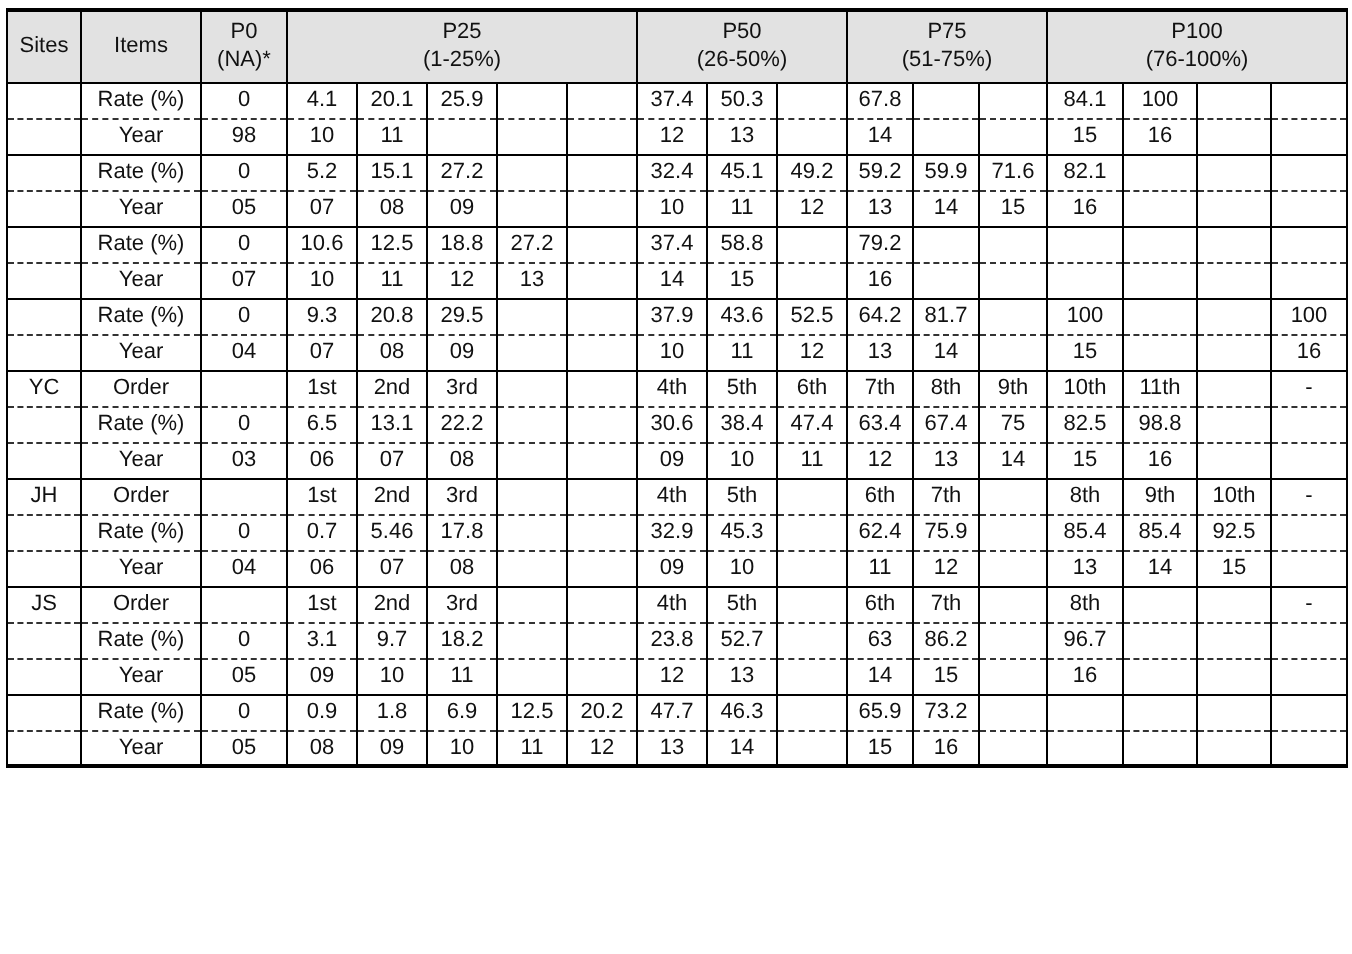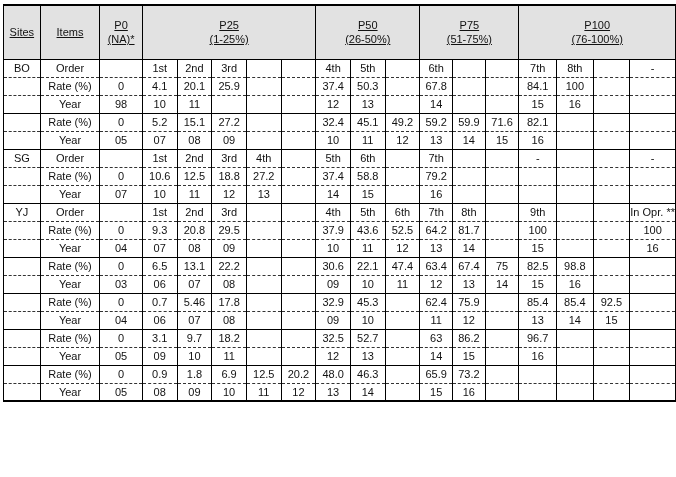--- a/index.html
+++ b/index.html
@@ -22,21 +22,21 @@
     border-left: 1px solid #000;
     border-right: 1px solid #000;
     padding: 0;
     text-align: center;
     vertical-align: middle;
     font-size: 11px;
     white-space: nowrap;
     overflow: hidden;
     font-weight: normal;
   }
-  thead tr { height: 54px; text-decoration: underline; }
+  thead tr { height: 36px; }
   thead th {
     background: #e2e2e2;
     border-bottom: 1px solid #000;
     line-height: 1.3;
   }
   tbody tr { height: 18px; }
   tbody tr.row-order td, tbody tr.row-rate td { border-bottom: 1px dashed #333; }
   tbody tr.row-year  td { border-bottom: 1px solid #000; }
   tbody tr:last-child td { border-bottom: none; }
 </style>
@@ -84,40 +84,20 @@
         <div>P75</div>
         <div>(51-75%)</div>
       </th>
       <th colspan="4">
         <div>P100</div>
         <div>(76-100%)</div>
       </th>
     </tr>
   </thead>
   <tbody>
-      <tr class="row-order">
-        <td>BO</td>
-        <td>Order</td>
-        <td></td>
-        <td>1st</td>
-        <td>2nd</td>
-        <td>3rd</td>
-        <td></td>
-        <td></td>
-        <td>4th</td>
-        <td>5th</td>
-        <td></td>
-        <td>6th</td>
-        <td></td>
-        <td></td>
-        <td>7th</td>
-        <td>8th</td>
-        <td></td>
-        <td>-</td>
-      </tr>
       <tr class="row-rate">
         <td></td>
         <td>Rate (%)</td>
         <td>0</td>
         <td>4.1</td>
         <td>20.1</td>
         <td>25.9</td>
         <td></td>
         <td></td>
         <td>37.4</td>
@@ -184,40 +164,20 @@
         <td>11</td>
         <td>12</td>
         <td>13</td>
         <td>14</td>
         <td>15</td>
         <td>16</td>
         <td></td>
         <td></td>
         <td></td>
       </tr>
-      <tr class="row-order">
-        <td>SG</td>
-        <td>Order</td>
-        <td></td>
-        <td>1st</td>
-        <td>2nd</td>
-        <td>3rd</td>
-        <td>4th</td>
-        <td></td>
-        <td>5th</td>
-        <td>6th</td>
-        <td></td>
-        <td>7th</td>
-        <td></td>
-        <td></td>
-        <td>-</td>
-        <td></td>
-        <td></td>
-        <td>-</td>
-      </tr>
       <tr class="row-rate">
         <td></td>
         <td>Rate (%)</td>
         <td>0</td>
         <td>10.6</td>
         <td>12.5</td>
         <td>18.8</td>
         <td>27.2</td>
         <td></td>
         <td>37.4</td>
@@ -244,91 +204,91 @@
         <td>15</td>
         <td></td>
         <td>16</td>
         <td></td>
         <td></td>
         <td></td>
         <td></td>
         <td></td>
         <td></td>
       </tr>
+      <tr class="row-rate">
+        <td></td>
+        <td>Rate (%)</td>
+        <td>0</td>
+        <td>9.3</td>
+        <td>20.8</td>
+        <td>29.5</td>
+        <td></td>
+        <td></td>
+        <td>37.9</td>
+        <td>43.6</td>
+        <td>52.5</td>
+        <td>64.2</td>
+        <td>81.7</td>
+        <td></td>
+        <td>100</td>
+        <td></td>
+        <td></td>
+        <td>100</td>
+      </tr>
+      <tr class="row-year">
+        <td></td>
+        <td>Year</td>
+        <td>04</td>
+        <td>07</td>
+        <td>08</td>
+        <td>09</td>
+        <td></td>
+        <td></td>
+        <td>10</td>
+        <td>11</td>
+        <td>12</td>
+        <td>13</td>
+        <td>14</td>
+        <td></td>
+        <td>15</td>
+        <td></td>
+        <td></td>
+        <td>16</td>
+      </tr>
       <tr class="row-order">
-        <td>YJ</td>
+        <td>YC</td>
         <td>Order</td>
         <td></td>
         <td>1st</td>
         <td>2nd</td>
         <td>3rd</td>
         <td></td>
         <td></td>
         <td>4th</td>
         <td>5th</td>
         <td>6th</td>
         <td>7th</td>
         <td>8th</td>
-        <td></td>
         <td>9th</td>
-        <td></td>
-        <td></td>
-        <td>In Opr. **</td>
-      </tr>
-      <tr class="row-rate">
-        <td></td>
-        <td>Rate (%)</td>
-        <td>0</td>
-        <td>9.3</td>
-        <td>20.8</td>
-        <td>29.5</td>
-        <td></td>
-        <td></td>
-        <td>37.9</td>
-        <td>43.6</td>
-        <td>52.5</td>
-        <td>64.2</td>
-        <td>81.7</td>
-        <td></td>
-        <td>100</td>
-        <td></td>
-        <td></td>
-        <td>100</td>
-      </tr>
-      <tr class="row-year">
-        <td></td>
-        <td>Year</td>
-        <td>04</td>
-        <td>07</td>
-        <td>08</td>
-        <td>09</td>
-        <td></td>
-        <td></td>
-        <td>10</td>
-        <td>11</td>
-        <td>12</td>
-        <td>13</td>
-        <td>14</td>
-        <td></td>
-        <td>15</td>
-        <td></td>
-        <td></td>
-        <td>16</td>
+        <td>10th</td>
+        <td>11th</td>
+        <td></td>
+        <td>-</td>
       </tr>
       <tr class="row-rate">
         <td></td>
         <td>Rate (%)</td>
         <td>0</td>
         <td>6.5</td>
         <td>13.1</td>
         <td>22.2</td>
         <td></td>
         <td></td>
         <td>30.6</td>
-        <td>22.1</td>
+        <td>38.4</td>
         <td>47.4</td>
         <td>63.4</td>
         <td>67.4</td>
         <td>75</td>
         <td>82.5</td>
         <td>98.8</td>
         <td></td>
         <td></td>
       </tr>
       <tr class="row-year">
@@ -344,20 +304,40 @@
         <td>10</td>
         <td>11</td>
         <td>12</td>
         <td>13</td>
         <td>14</td>
         <td>15</td>
         <td>16</td>
         <td></td>
         <td></td>
       </tr>
+      <tr class="row-order">
+        <td>JH</td>
+        <td>Order</td>
+        <td></td>
+        <td>1st</td>
+        <td>2nd</td>
+        <td>3rd</td>
+        <td></td>
+        <td></td>
+        <td>4th</td>
+        <td>5th</td>
+        <td></td>
+        <td>6th</td>
+        <td>7th</td>
+        <td></td>
+        <td>8th</td>
+        <td>9th</td>
+        <td>10th</td>
+        <td>-</td>
+      </tr>
       <tr class="row-rate">
         <td></td>
         <td>Rate (%)</td>
         <td>0</td>
         <td>0.7</td>
         <td>5.46</td>
         <td>17.8</td>
         <td></td>
         <td></td>
         <td>32.9</td>
@@ -384,30 +364,50 @@
         <td>10</td>
         <td></td>
         <td>11</td>
         <td>12</td>
         <td></td>
         <td>13</td>
         <td>14</td>
         <td>15</td>
         <td></td>
       </tr>
+      <tr class="row-order">
+        <td>JS</td>
+        <td>Order</td>
+        <td></td>
+        <td>1st</td>
+        <td>2nd</td>
+        <td>3rd</td>
+        <td></td>
+        <td></td>
+        <td>4th</td>
+        <td>5th</td>
+        <td></td>
+        <td>6th</td>
+        <td>7th</td>
+        <td></td>
+        <td>8th</td>
+        <td></td>
+        <td></td>
+        <td>-</td>
+      </tr>
       <tr class="row-rate">
         <td></td>
         <td>Rate (%)</td>
         <td>0</td>
         <td>3.1</td>
         <td>9.7</td>
         <td>18.2</td>
         <td></td>
         <td></td>
-        <td>32.5</td>
+        <td>23.8</td>
         <td>52.7</td>
         <td></td>
         <td>63</td>
         <td>86.2</td>
         <td></td>
         <td>96.7</td>
         <td></td>
         <td></td>
         <td></td>
       </tr>
@@ -433,21 +433,21 @@
       </tr>
       <tr class="row-rate">
         <td></td>
         <td>Rate (%)</td>
         <td>0</td>
         <td>0.9</td>
         <td>1.8</td>
         <td>6.9</td>
         <td>12.5</td>
         <td>20.2</td>
-        <td>48.0</td>
+        <td>47.7</td>
         <td>46.3</td>
         <td></td>
         <td>65.9</td>
         <td>73.2</td>
         <td></td>
         <td></td>
         <td></td>
         <td></td>
         <td></td>
       </tr>

